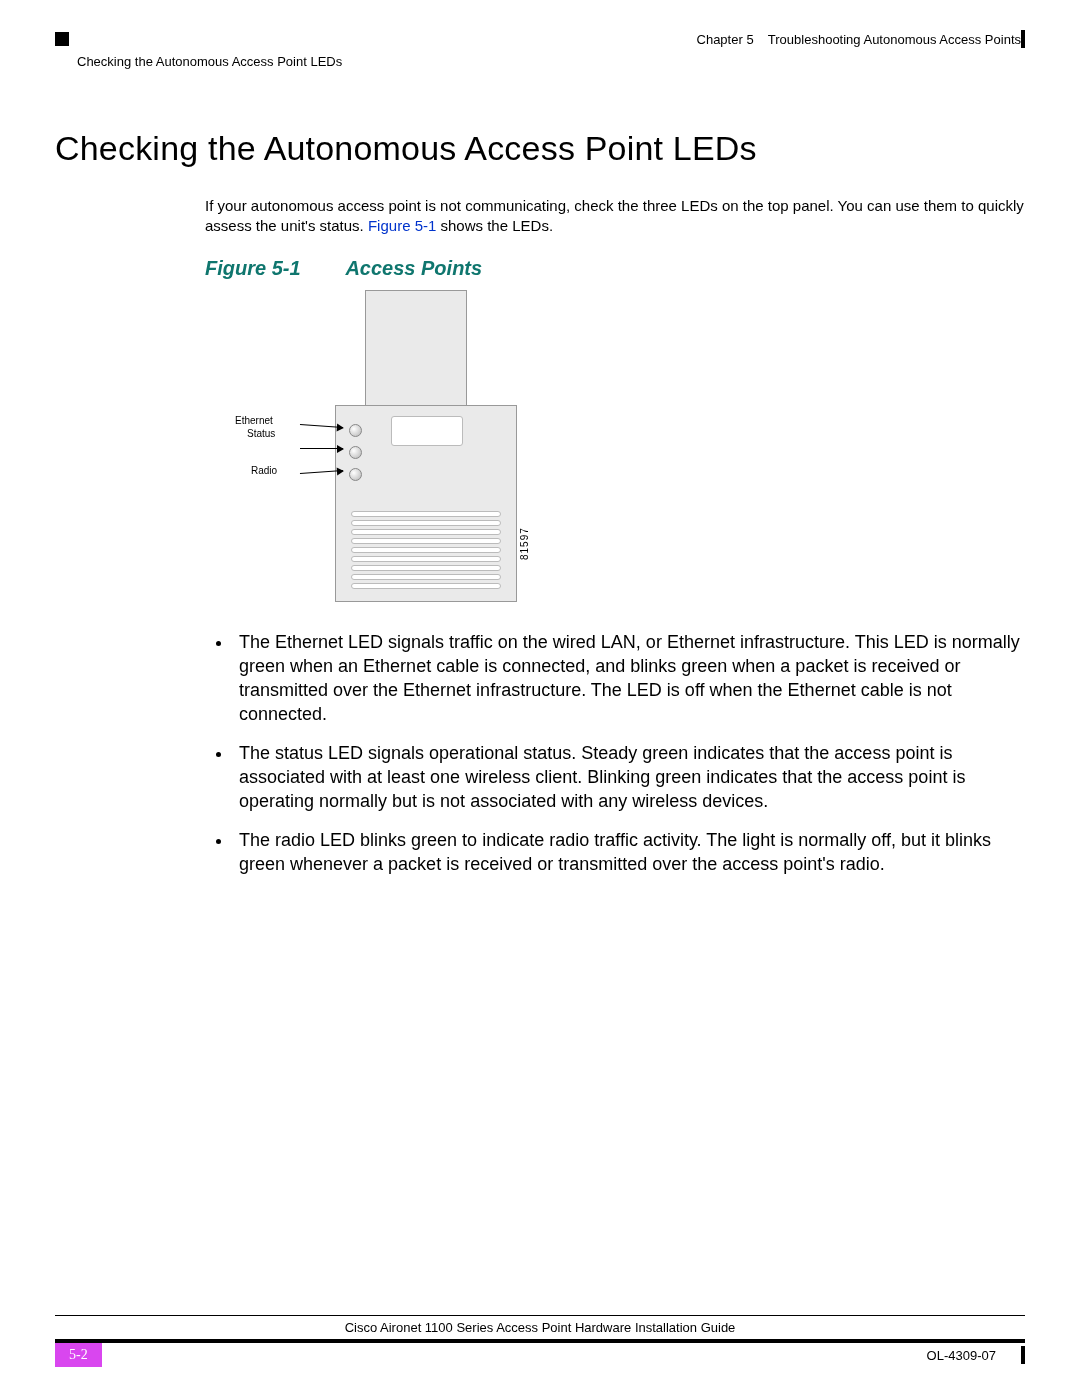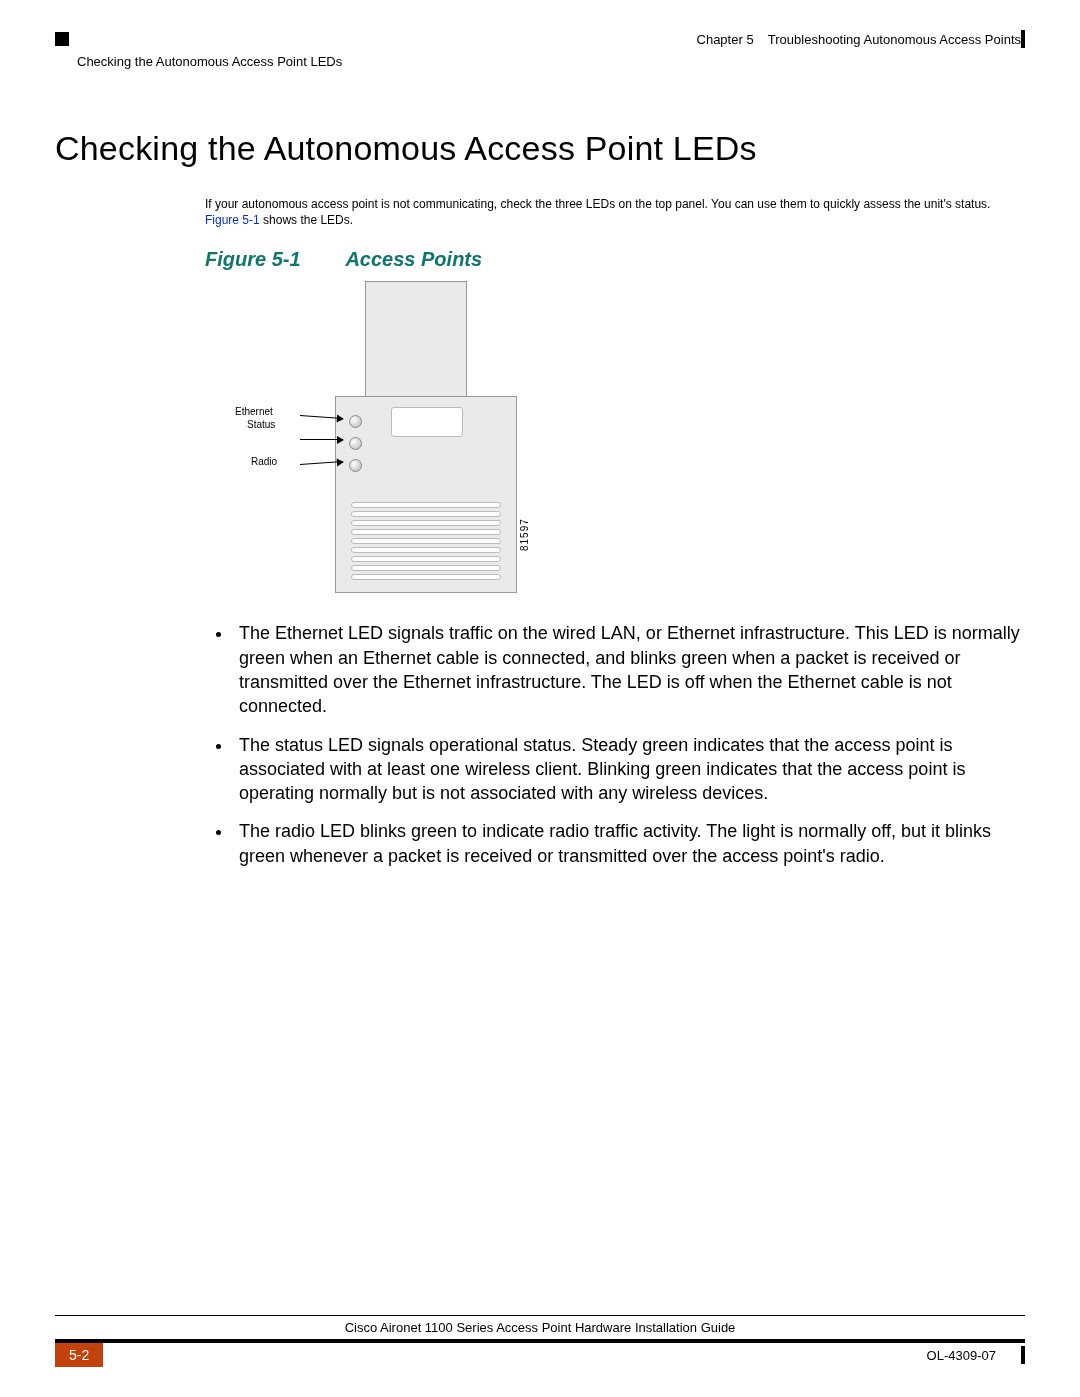--- a/index.html
+++ b/index.html
@@ -39,21 +39,21 @@
     width: 4px; height: 18px; background: #000; flex: none;
   }
   h1.section-title {
     font-weight: 400;
     font-size: 34px;
     margin: 60px 0 15px 0;
     letter-spacing: 0.2px;
   }
   .body-text {
     margin-left: 150px;
-    font-size: 12px;
+    font-size: 15px;
     line-height: 1.35;
     margin-bottom: 20px;
     margin-top: 28px;
   }
   a.xref { color: #0033cc; text-decoration: none; }
   .figure-caption {
     margin-left: 150px;
     font-size: 20px;
     font-style: italic;
     font-weight: 700;
@@ -138,25 +138,26 @@
     padding: 4px 0;
     margin-bottom: 0;
   }
   .footer-bottom {
     display: flex;
     justify-content: space-between;
     align-items: center;
     margin-top: 0;
   }
   .page-num-box {
-    background: #c2410c;
+    background: #d946ef;
     color: #fff;
     padding: 4px 14px;
     font-size: 14px;
     font-weight: 400;
+    font-family: Liberation Serif, serif;
   }
   .doc-id-wrap { display:flex; align-items:center; gap:25px; font-size:13px;}
   .doc-id-bar { width:4px; height:18px; background:#000; }
 </style>
 </head>
 <body>
 
 <div class="page">
 
   <div class="running-header">

